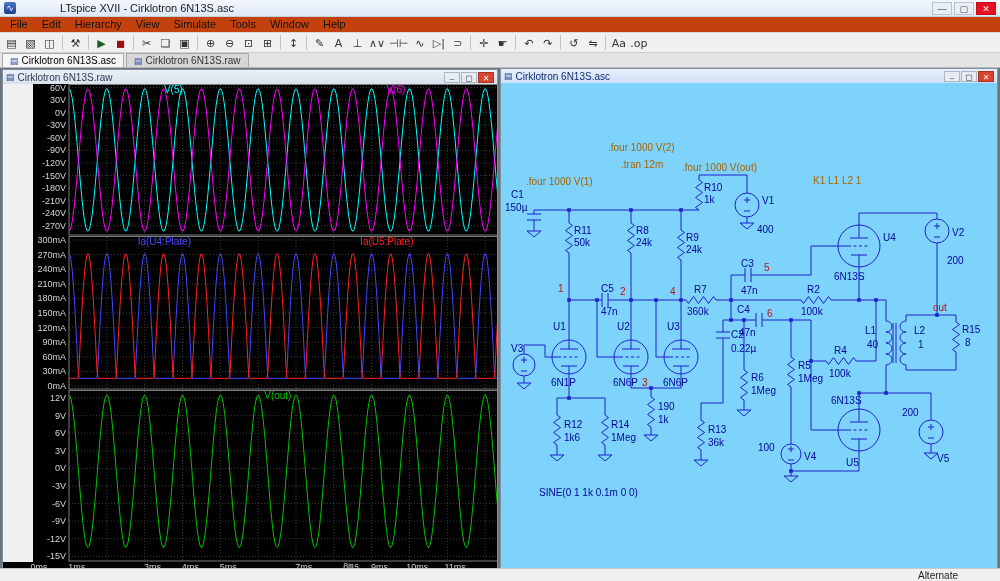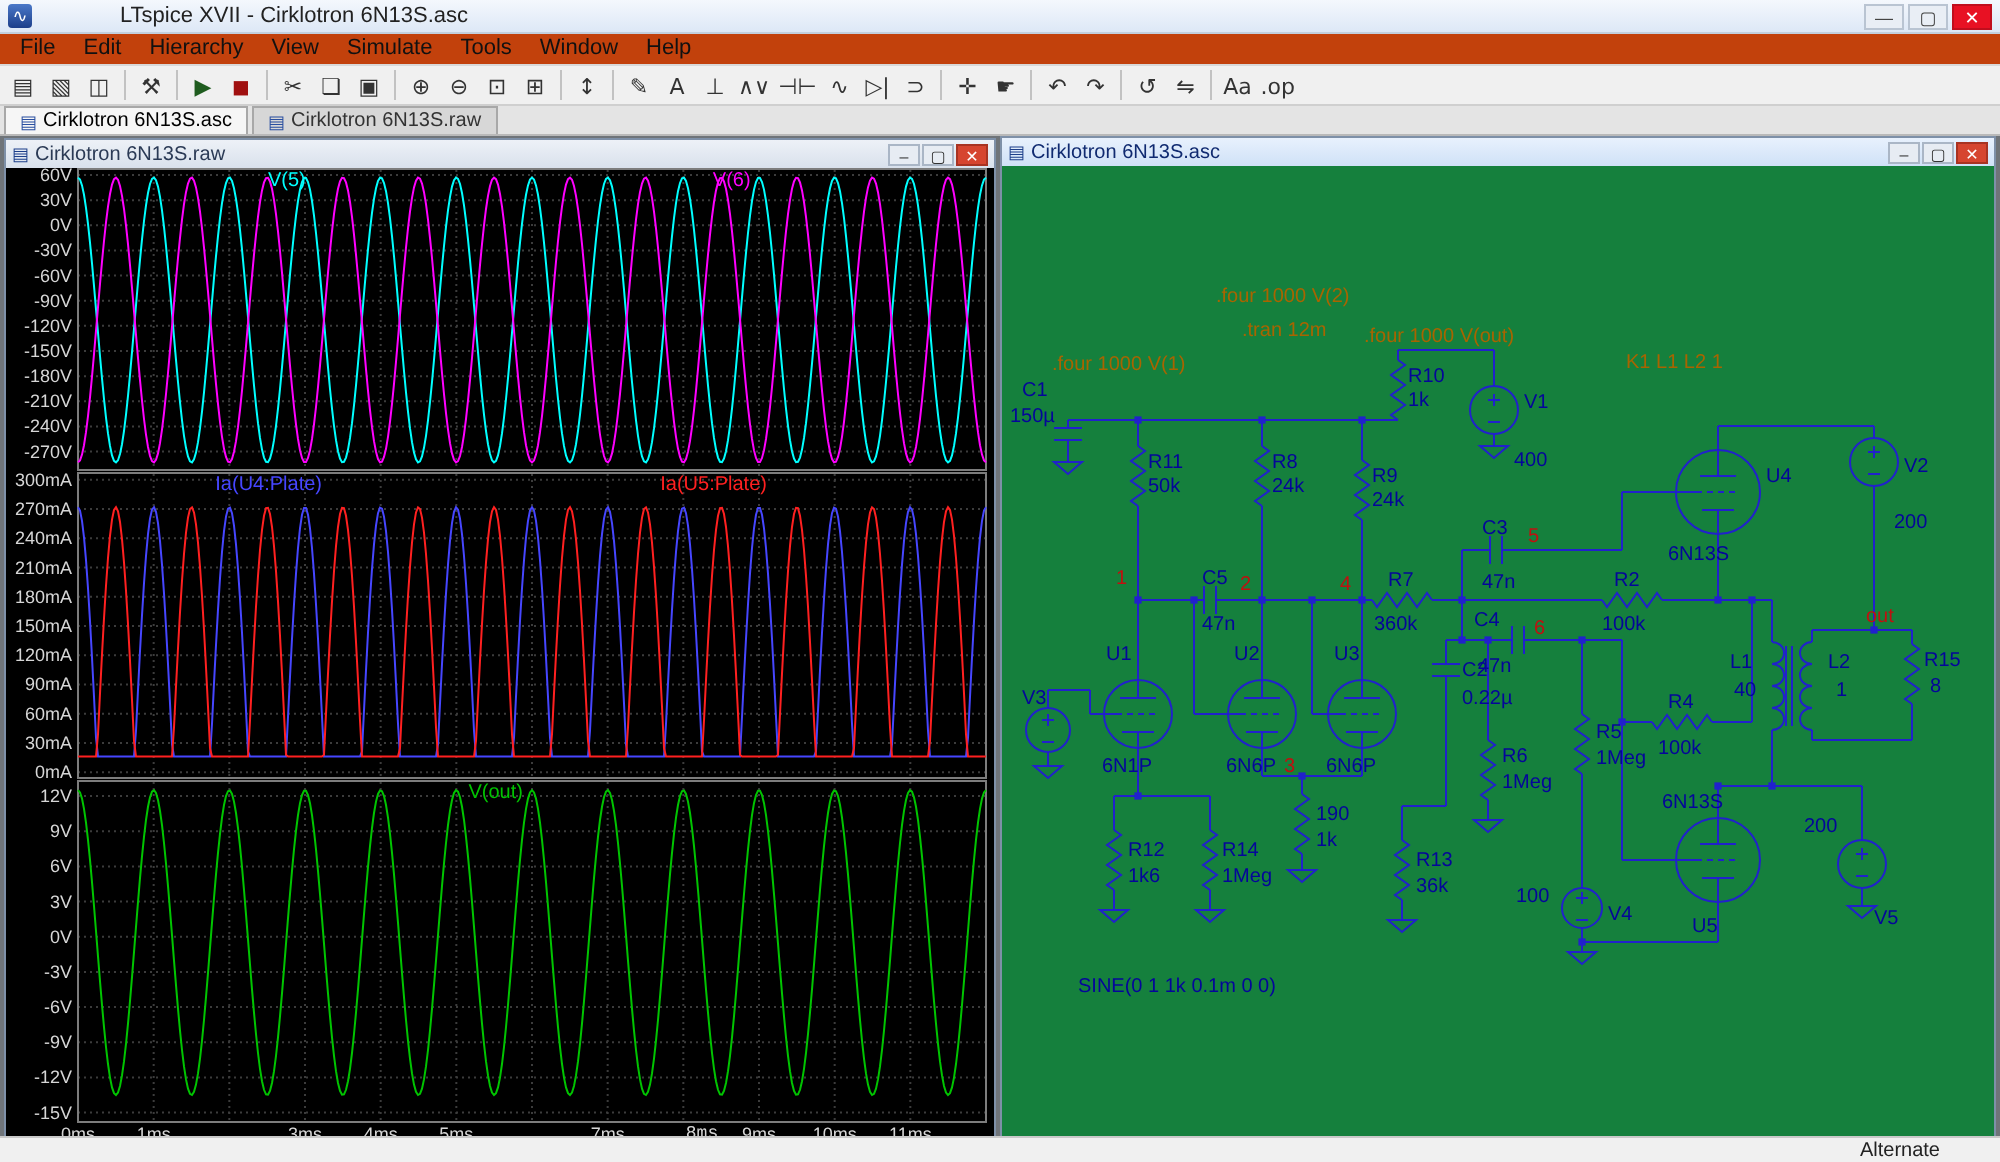--- a/index.html
+++ b/index.html
@@ -44,36 +44,36 @@
   .childtitle.inactive{background:linear-gradient(#edf1f7,#d9e1ec);color:#2b3a55;}
   .childtitle.active{background:linear-gradient(#e8f1fd,#cfe1f7);color:#102a70;}
   .childicon{color:#1d3f8a;font-size:9px;margin-right:3px;}
   .childtitletext{white-space:nowrap;}
   .cbtns{margin-left:auto;display:flex;gap:1px;}
   .cb{width:16px;height:11px;font-size:8px;line-height:11px;text-align:center;background:#e7ecf3;
       border:1px solid #aab6c6;color:#333;box-sizing:border-box;}
   .cb.close{background:#d6452f;color:#fff;border-color:#a83322;}
 
   
-  .plotarea{flex:1;background:#000;position:relative;overflow:hidden;}
+  .plotarea{flex:1;background:#000;position:relative;overflow:hidden;margin-left:30px;}
   .plotarea svg{display:block;background:#000;}
   .timestrip{height:12px;background:#000;position:relative;}
   .timestrip span{position:absolute;top:0;transform:translateX(-50%);color:#d6d6d6;font-size:9px;}
 
   
-  .schemarea{flex:1;background:#15803d;overflow:hidden;}
+  .schemarea{flex:1;background:#7dd3fc;overflow:hidden;}
   .schemarea svg{display:block;}
   .sl{font-family:"Liberation Sans",sans-serif;font-size:10px;}
   .sl-c{fill:#05059a;}
   .sl-d{fill:#a86400;}
   .sl-n{fill:#c01010;}
 
   
   .statusbar{height:12px;background:#f0f0f0;border-top:1px solid #c9c9c9;display:flex;align-items:center;
-             font-size:10px;color:#222;flex:none;padding:0 0;}
+             font-size:10px;color:#222;flex:none;padding:0 12px;}
   .statusmode{margin-left:auto;margin-right:30px;}
 </style>
 </head>
 <body>
 
 <div id="app">
 
   <div class="titlebar">
     <span class="appicon">∿</span>
     <span class="titletext">LTspice XVII - Cirklotron 6N13S.asc</span>

